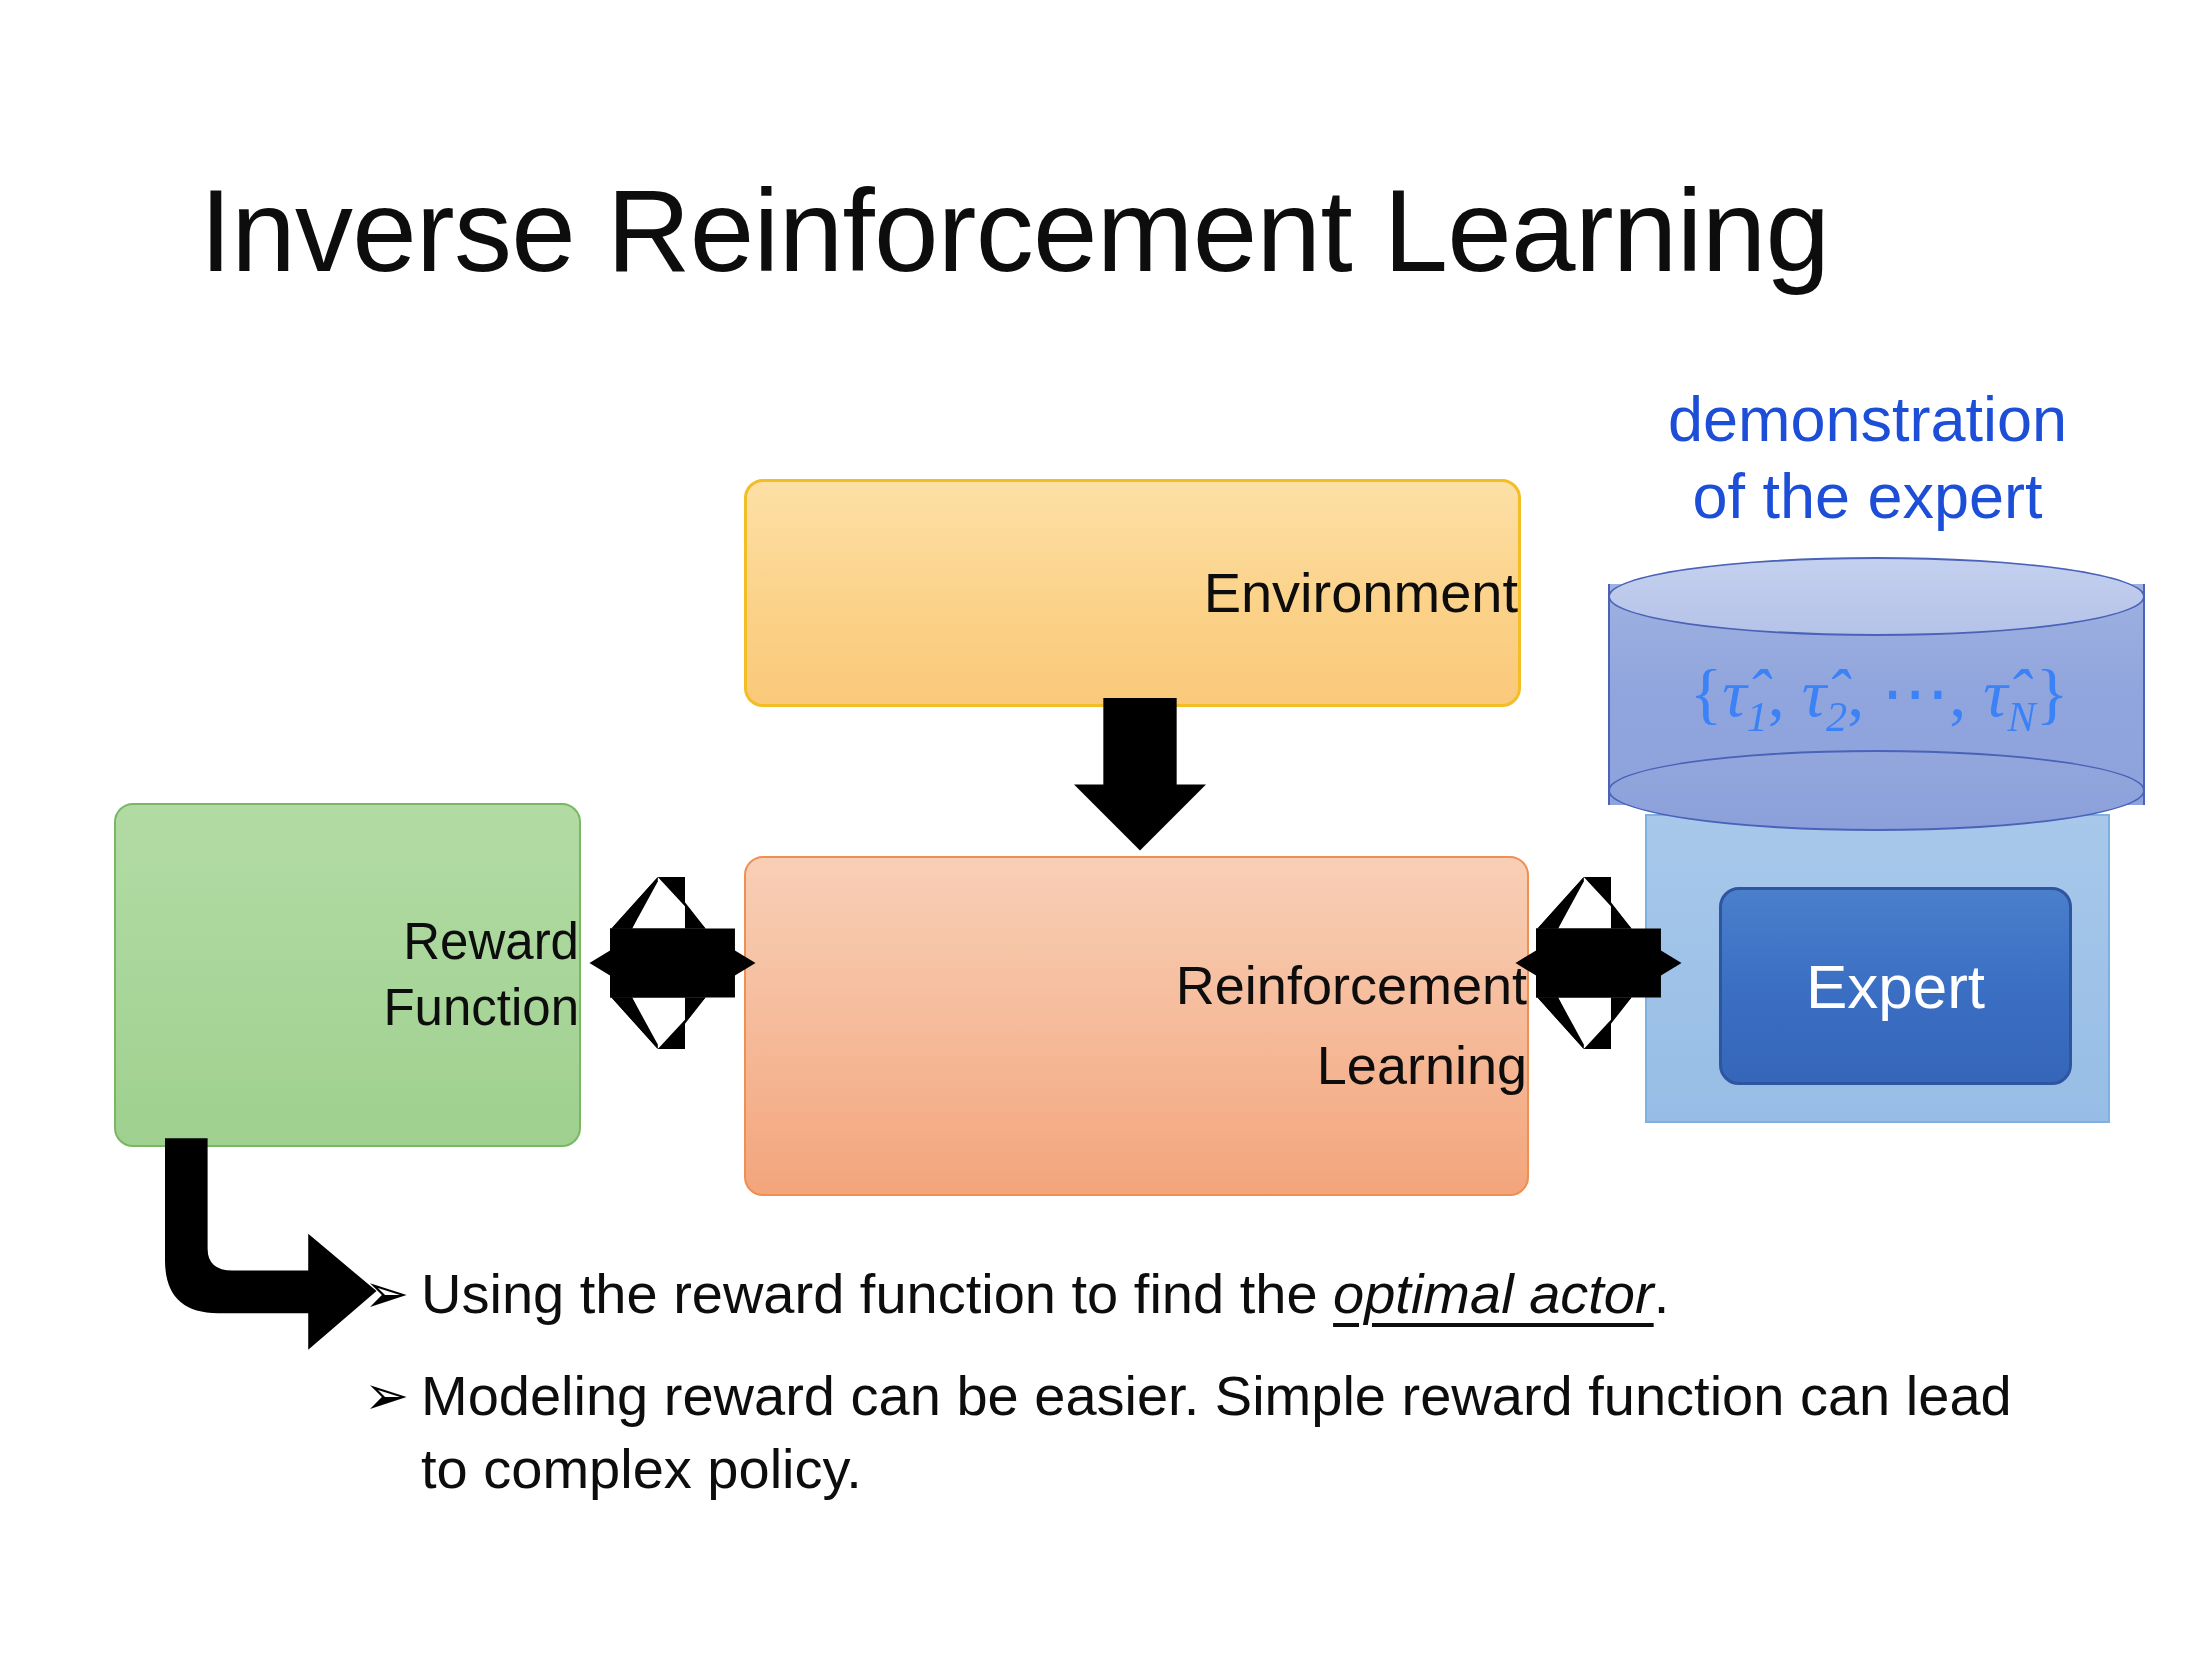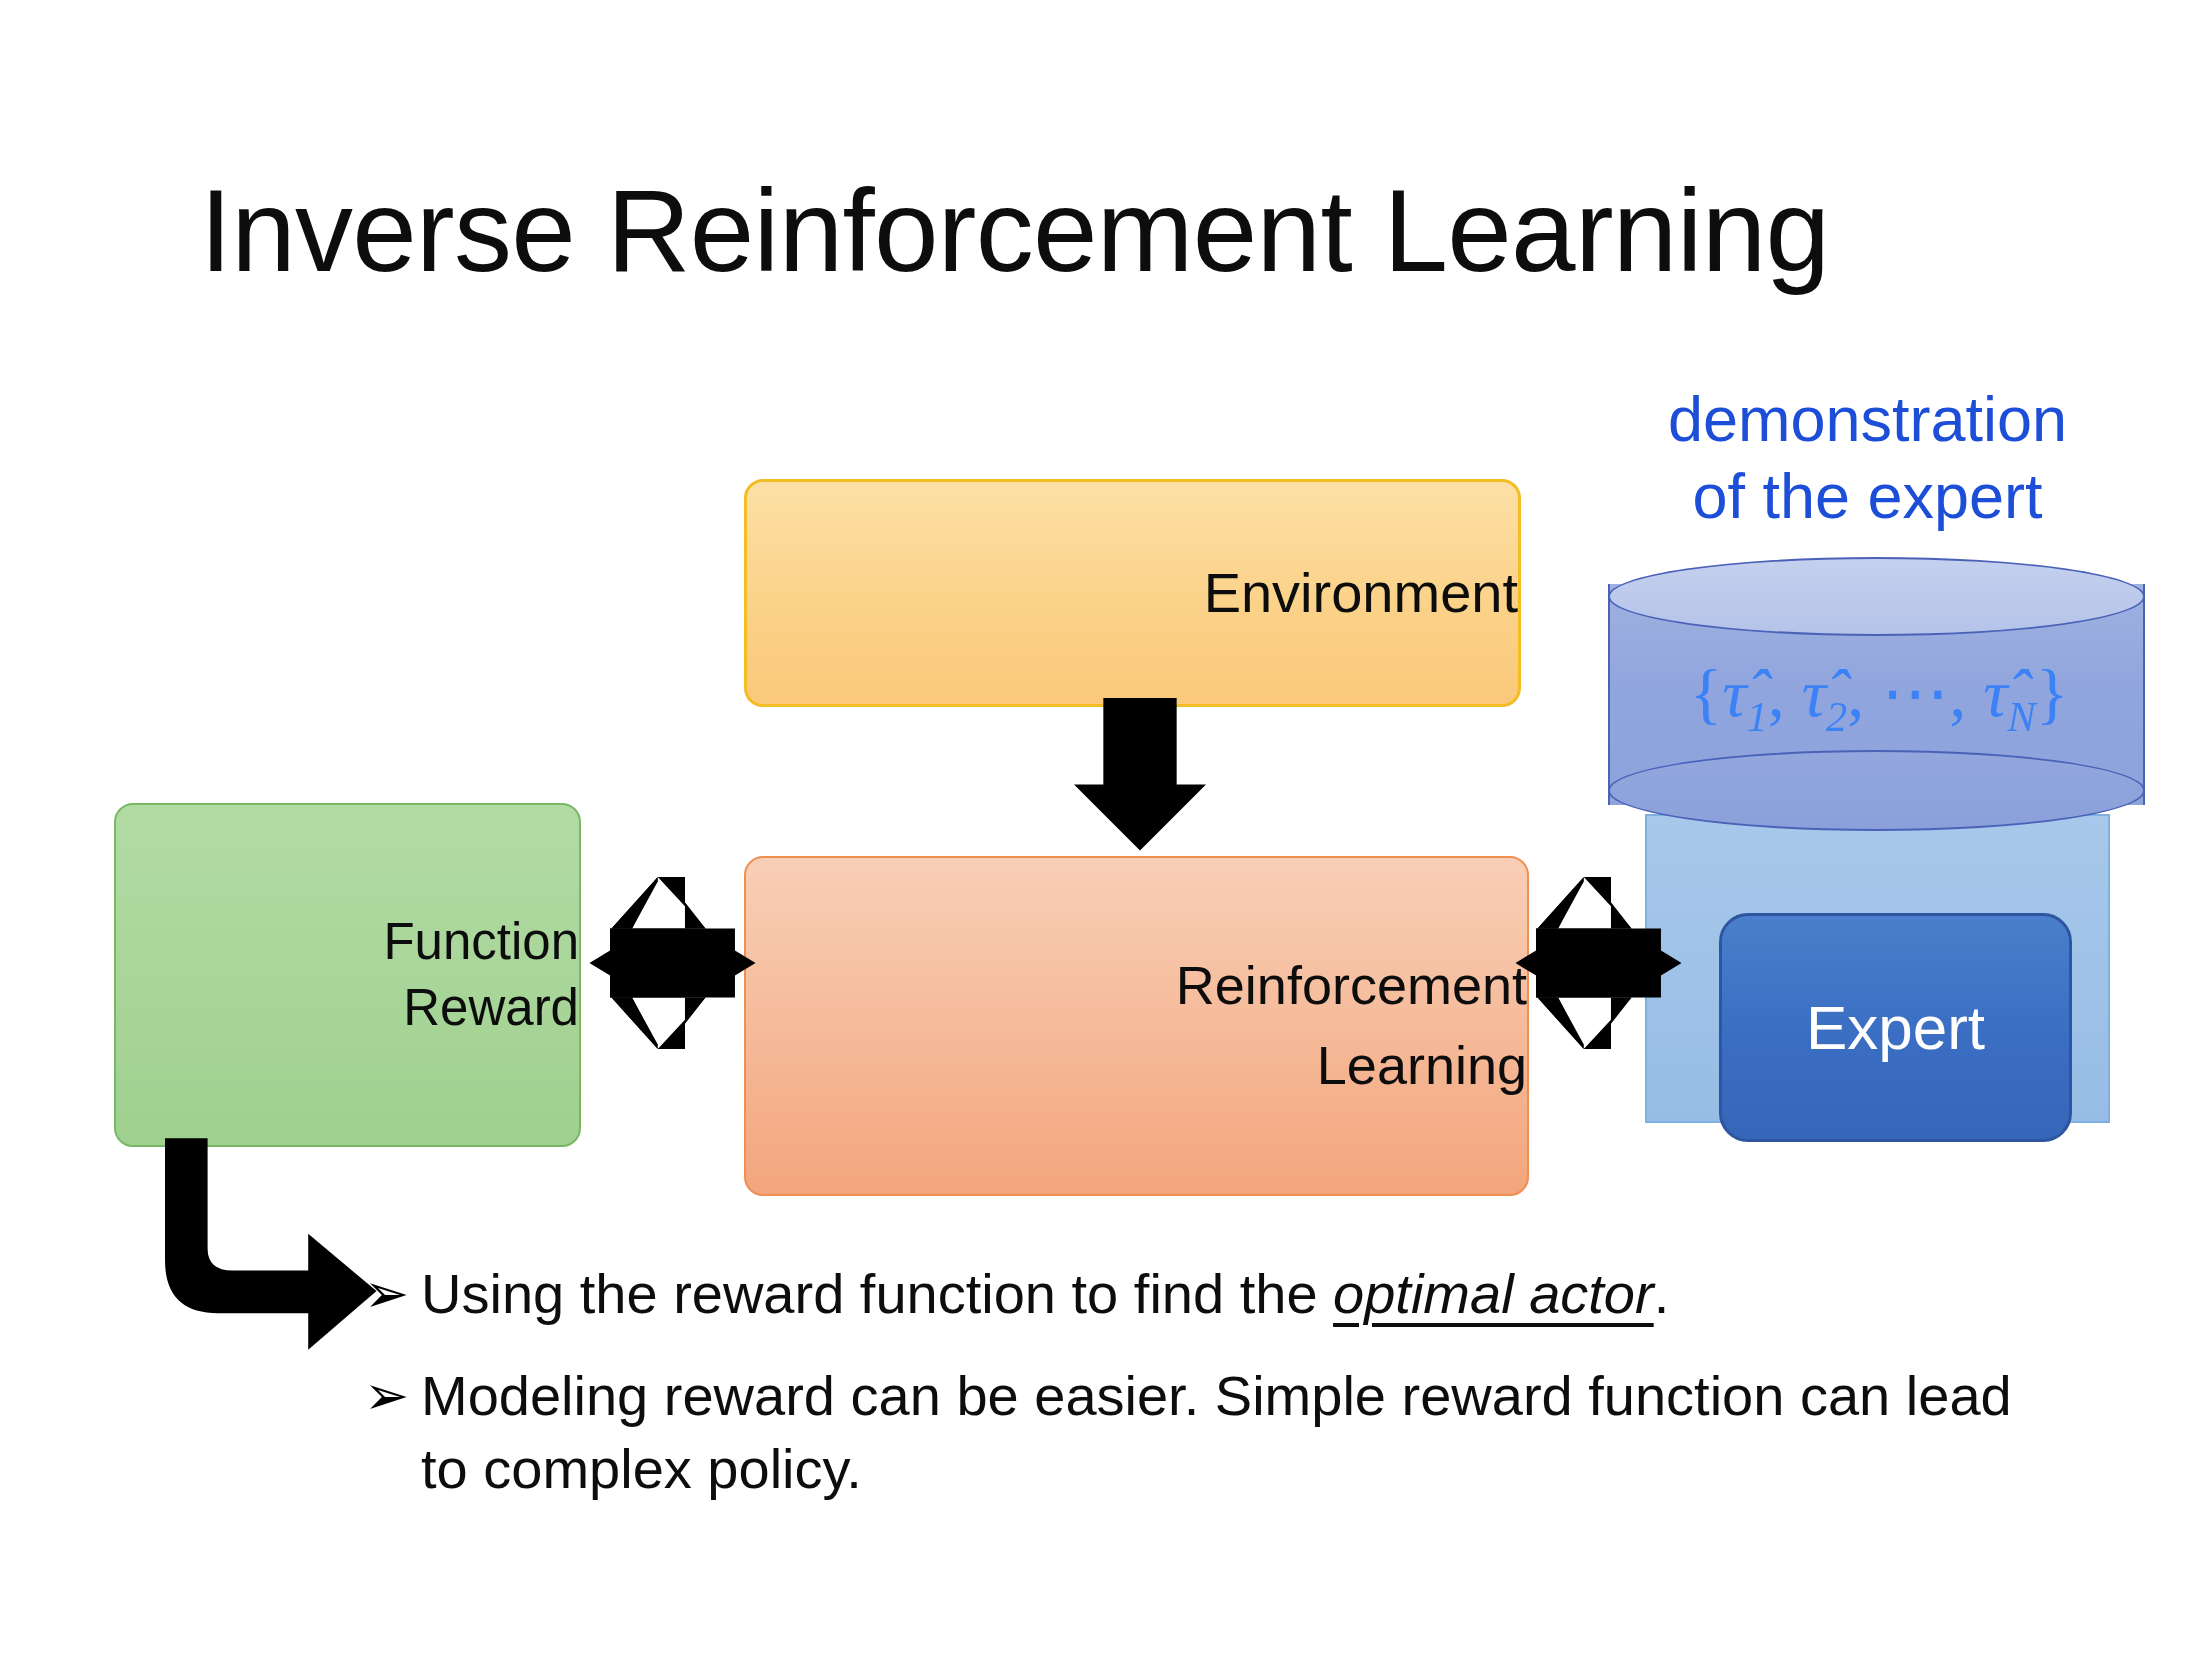--- a/index.html
+++ b/index.html
@@ -161,31 +161,30 @@
     font-style: italic;
   }
   #tau-set .nosl { font-style: normal; }
 
   
   #expert-box {
     position: absolute;
     left: 1719px;
     top: 887px;
     width: 353px;
-    height: 229px;
-    border-radius: 29px;
+    height: 198px;
+    border-radius: 20px;
     background: linear-gradient(180deg, #4a7fcc 0%, #3b6fc3 50%, #3566ba 100%);
     border: 3.7px solid #2e55a0;
     box-sizing: border-box;
     display: flex;
     align-items: center;
     justify-content: center;
     color: #ffffff;
     font-size: 62px;
-    margin-top: 26px;
   }
 
   
   .arrow-svg { position: absolute; }
   #arrow-down      { left: 1048px; top: 698px;  width: 184px; height: 154px; }
   #arrow-left-pair { left: 588px;  top: 871px; width: 169px; height: 184px; }
   #arrow-right-pair{ left: 1514px; top: 871px; width: 169px; height: 184px; }
   #arrow-elbow     { left: 165px;  top: 1138px; width: 213px; height: 221px; }
 
   
@@ -228,22 +227,22 @@
   <div class="title">Inverse Reinforcement Learning</div>
 
   <div class="pbox" id="env-box">
     <div class="lines">
       <span>Environment</span>
     </div>
   </div>
 
   <div class="pbox" id="reward-box">
     <div class="lines">
+      <div>Reward</div>
       <div>Function</div>
-      <div>Reward</div>
     </div>
   </div>
 
   <div class="pbox" id="rl-box">
     <div class="lines">
       <div>Reinforcement</div>
       <div>Learning</div>
     </div>
   </div>
 

